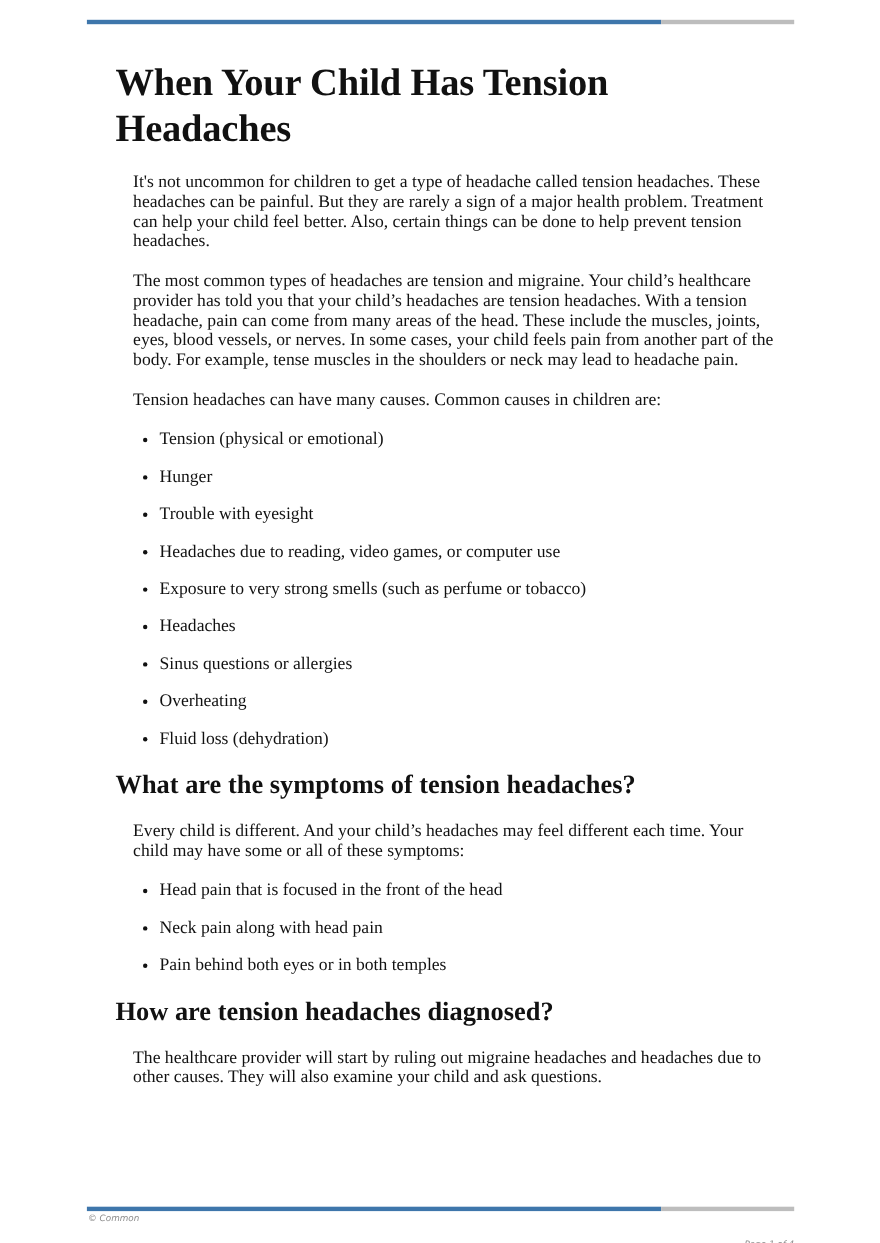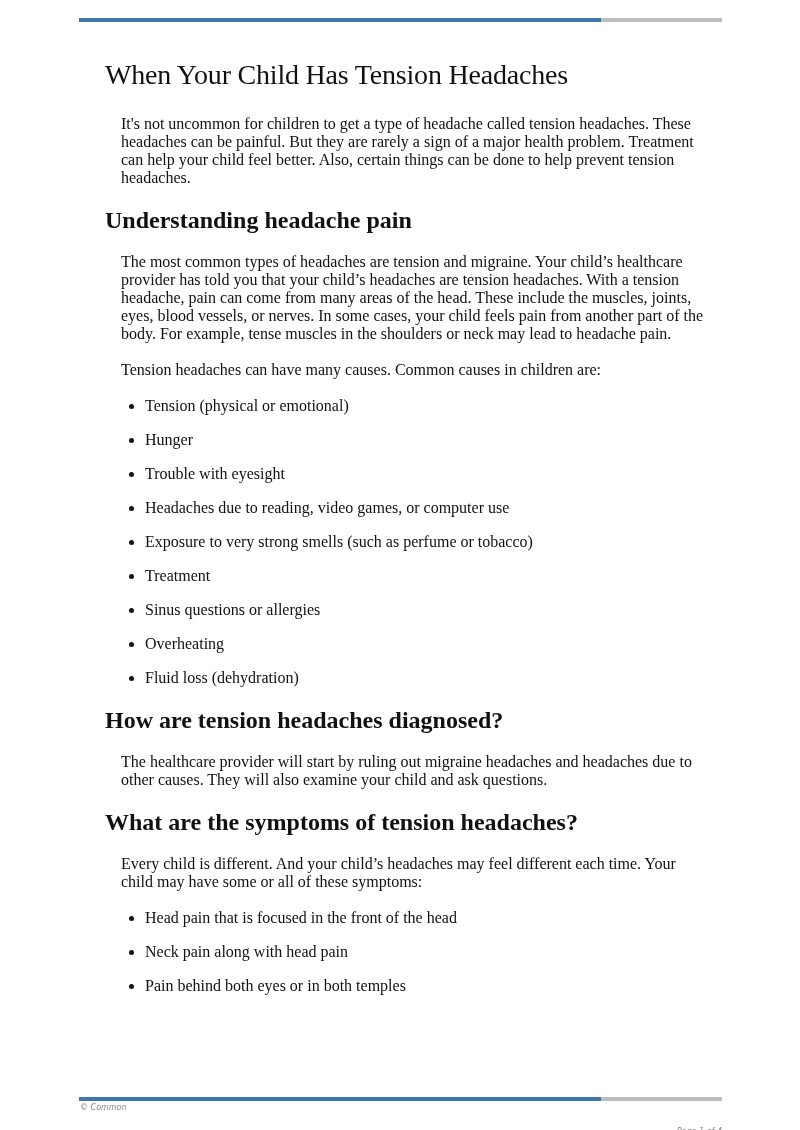--- a/index.html
+++ b/index.html
@@ -28,22 +28,22 @@
     #bottom-bar { top: 1097px; }
 
     .content {
       position: absolute;
       left: 105px;
       top: 54px;
       width: 600px;
     }
     h1 {
       font-family: "Liberation Serif", "DejaVu Serif", serif;
-      font-weight: normal;
-      font-size: 28px;
+      font-weight: bold;
+      font-size: 35px;
       line-height: 42px;
       margin: 0 0 19px 0;
       letter-spacing: -0.2px;
     }
     h2 {
       font-family: "Liberation Serif", "DejaVu Serif", serif;
       font-weight: bold;
       font-size: 24px;
       line-height: 30px;
       margin: 0 0 18px 0;
@@ -82,53 +82,52 @@
 <div id="top-bar" class="bar">
   <div class="blue"></div>
   <div class="gray"></div>
 </div>
 
 <div class="content">
   <h1>When Your Child Has Tension Headaches</h1>
   <p>It's not uncommon for children to get a type of headache called tension headaches. These headaches can be painful. But they are rarely a sign of a major health problem. Treatment can help your child feel better. Also, certain things can be done to help prevent tension headaches.</p>
 
   <section>
-    <h2>Understanding headache pain</h2>
     <p>The most common types of headaches are tension and migraine. Your child’s healthcare provider has told you that your child’s headaches are tension headaches. With a tension headache, pain can come from many areas of the head. These include the muscles, joints, eyes, blood vessels, or nerves. In some cases, your child feels pain from another part of the body. For example, tense muscles in the shoulders or neck may lead to headache pain.</p>
   </section>
 
   <section>
     <p>Tension headaches can have many causes. Common causes in children are:</p>
     <ul>
       <li>Tension (physical or emotional)</li>
       <li>Hunger</li>
       <li>Trouble with eyesight</li>
       <li>Headaches due to reading, video games, or computer use</li>
       <li>Exposure to very strong smells (such as perfume or tobacco)</li>
-      <li>Treatment</li>
+      <li>Headaches</li>
       <li>Sinus questions or allergies</li>
       <li>Overheating</li>
       <li>Fluid loss (dehydration)</li>
     </ul>
-  </section>
-
-  <section>
-    <h2>How are tension headaches diagnosed?</h2>
-    <p>The healthcare provider will start by ruling out migraine headaches and headaches due to other causes. They will also examine your child and ask questions.</p>
   </section>
 
   <section>
     <h2>What are the symptoms of tension headaches?</h2>
     <p>Every child is different. And your child’s headaches may feel different each time. Your child may have some or all of these symptoms:</p>
     <ul>
       <li>Head pain that is focused in the front of the head</li>
       <li>Neck pain along with head pain</li>
       <li>Pain behind both eyes or in both temples</li>
     </ul>
   </section>
+
+  <section>
+    <h2>How are tension headaches diagnosed?</h2>
+    <p>The healthcare provider will start by ruling out migraine headaches and headaches due to other causes. They will also examine your child and ask questions.</p>
+  </section>
 </div>
 
 <div id="bottom-bar" class="bar">
   <div class="blue"></div>
   <div class="gray"></div>
 </div>
 <div id="footer-left" class="footer-text">© Common</div>
 <div id="footer-right" class="footer-text">Page 1 of 4</div>
 
 </body></html>

